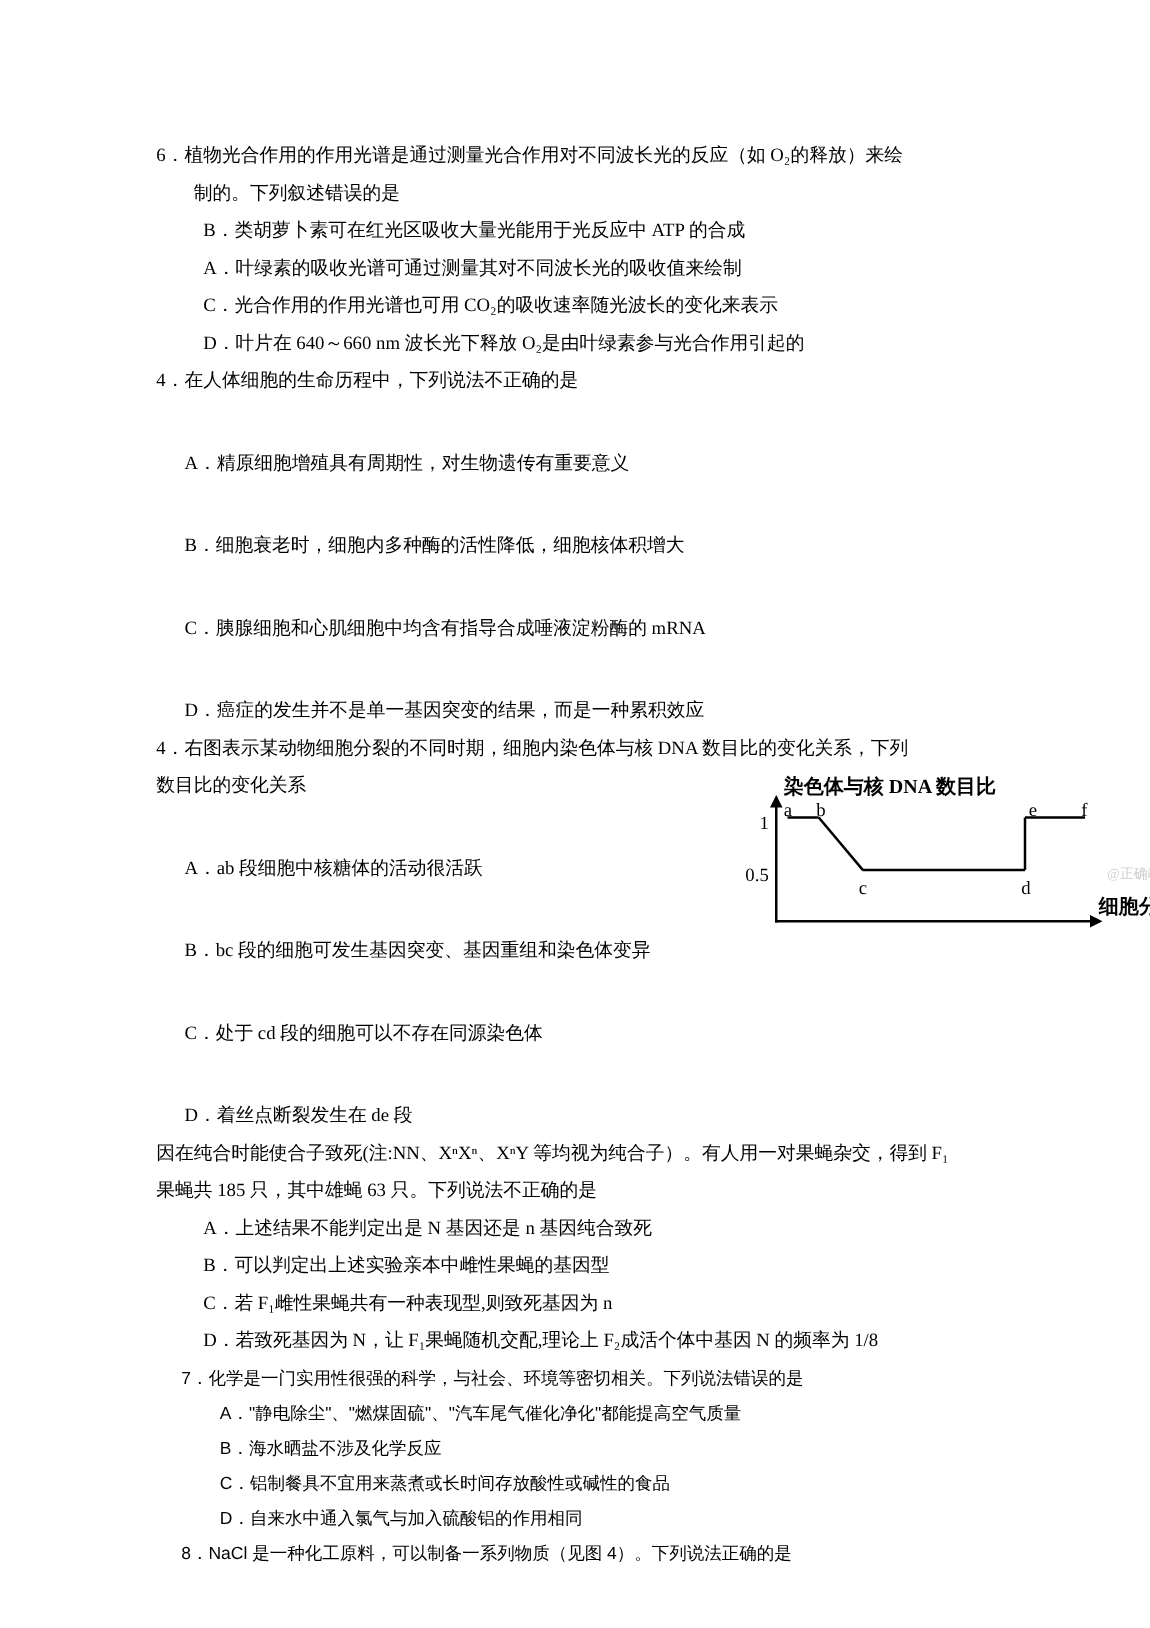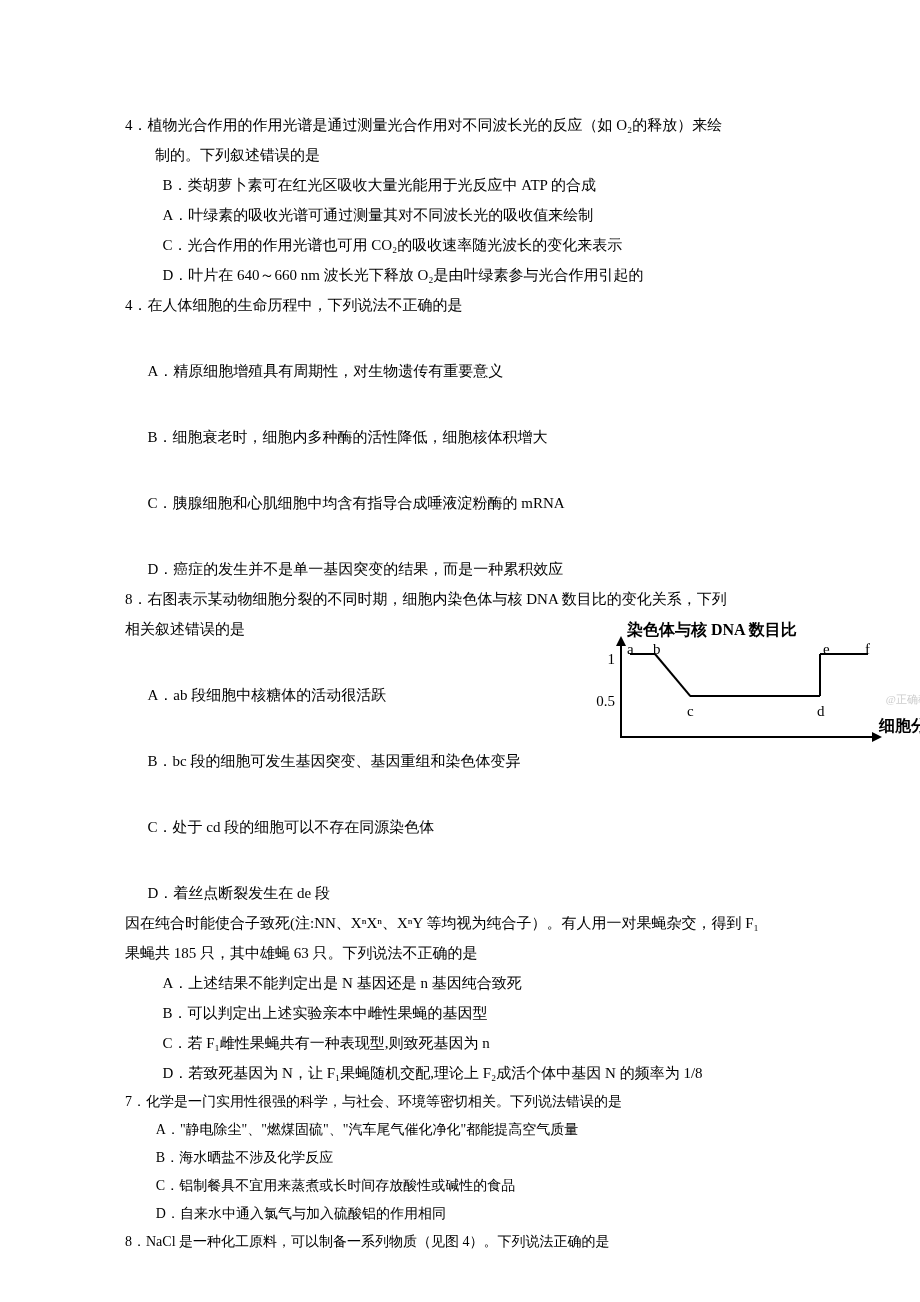--- a/index.html
+++ b/index.html
@@ -100,48 +100,49 @@
     }
     .watermark {
       position: absolute;
       right: -55px;
       top: 50px;
       font-size: 11px;
       color: #ccc;
     }
     .chart-section { position: relative; }
     .q7opt, .q8line {
-      font-family: Liberation Serif, serif;
+      font-family: Liberation Sans, sans-serif;
       font-size: 14px;
+      margin-left: 20px;
     }
     .q7opt { padding-left: 2.2em; }
   </style>
 </head>
 <body>
 
 <div class="q-block">
-  <div class="q3-first">4．植物光合作用的作用光谱是通过测量光合作用对不同波长光的反应（如 O₂的释放）来绘</div>
+  <div class="q3-first">6．植物光合作用的作用光谱是通过测量光合作用对不同波长光的反应（如 O₂的释放）来绘</div>
   <div class="q3-second">制的。下列叙述错误的是</div>
   <div class="opt">B．类胡萝卜素可在红光区吸收大量光能用于光反应中 ATP 的合成</div>
   <div class="opt">A．叶绿素的吸收光谱可通过测量其对不同波长光的吸收值来绘制</div>
   <div class="opt">C．光合作用的作用光谱也可用 CO₂的吸收速率随光波长的变化来表示</div>
   <div class="opt">D．叶片在 640～660 nm 波长光下释放 O₂是由叶绿素参与光合作用引起的</div>
 </div>
 
 <div class="q-block">
   <div>4．在人体细胞的生命历程中，下列说法不正确的是</div>
   <div class="q4-opt">A．精原细胞增殖具有周期性，对生物遗传有重要意义</div>
   <div class="q4-opt">B．细胞衰老时，细胞内多种酶的活性降低，细胞核体积增大</div>
   <div class="q4-opt">C．胰腺细胞和心肌细胞中均含有指导合成唾液淀粉酶的 mRNA</div>
   <div class="q4-opt">D．癌症的发生并不是单一基因突变的结果，而是一种累积效应</div>
 </div>
 
 <div class="q-block chart-section">
-  <div>8．右图表示某动物细胞分裂的不同时期，细胞内染色体与核 DNA 数目比的变化关系，下列</div>
-  <div>相关叙述错误的是</div>
+  <div>4．右图表示某动物细胞分裂的不同时期，细胞内染色体与核 DNA 数目比的变化关系，下列</div>
+  <div>数目比的变化关系</div>
   <div class="q4-opt">A．ab 段细胞中核糖体的活动很活跃</div>
   <div class="q4-opt">B．bc 段的细胞可发生基因突变、基因重组和染色体变异</div>
   <div class="q4-opt">C．处于 cd 段的细胞可以不存在同源染色体</div>
   <div class="q4-opt">D．着丝点断裂发生在 de 段</div>
 
   <div class="chart-wrap" style="top:34px;">
     <div class="chart-title-y">染色体与核 DNA 数目比</div>
     <div class="chart-box">
       <div class="y-axis"></div>
       <div class="x-axis"></div>

